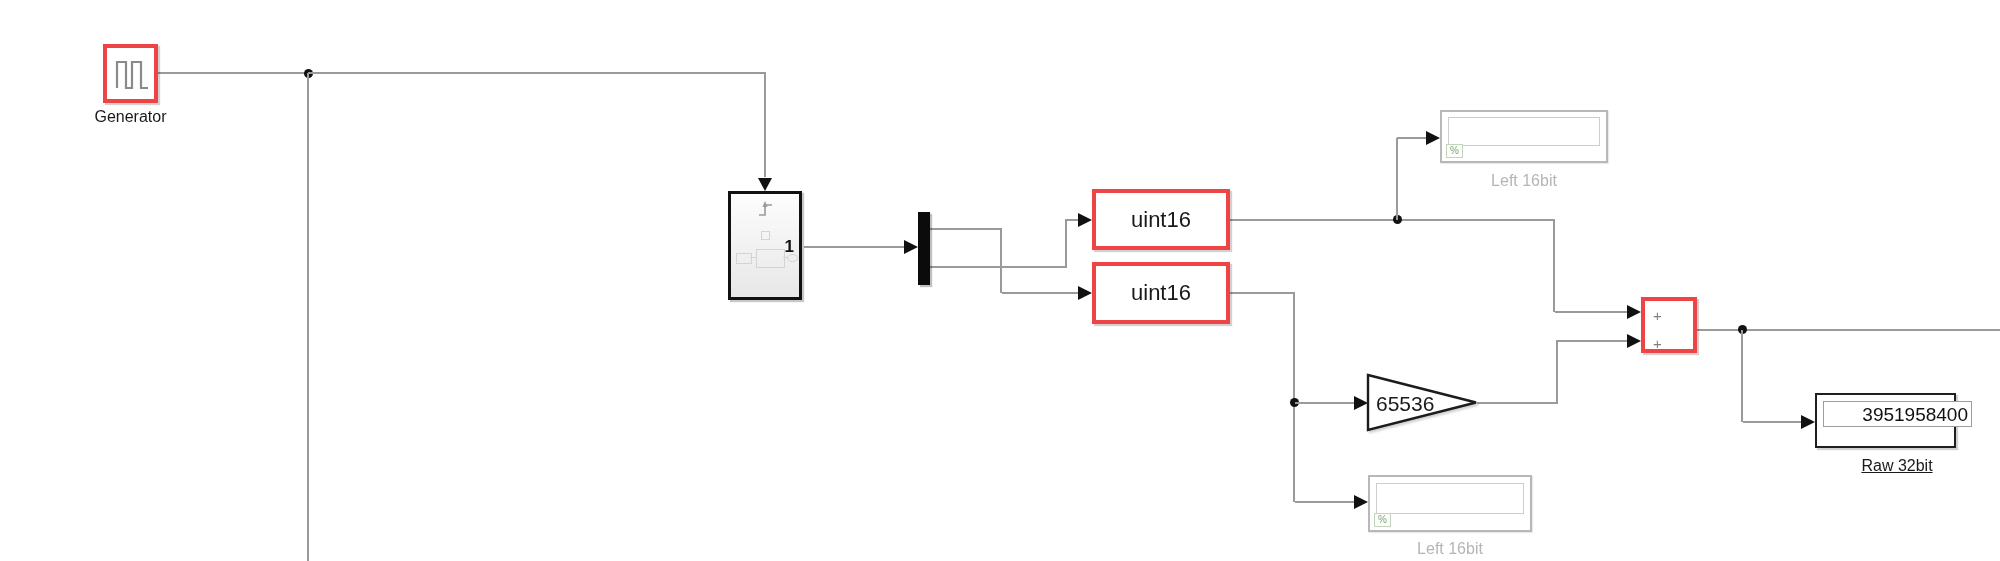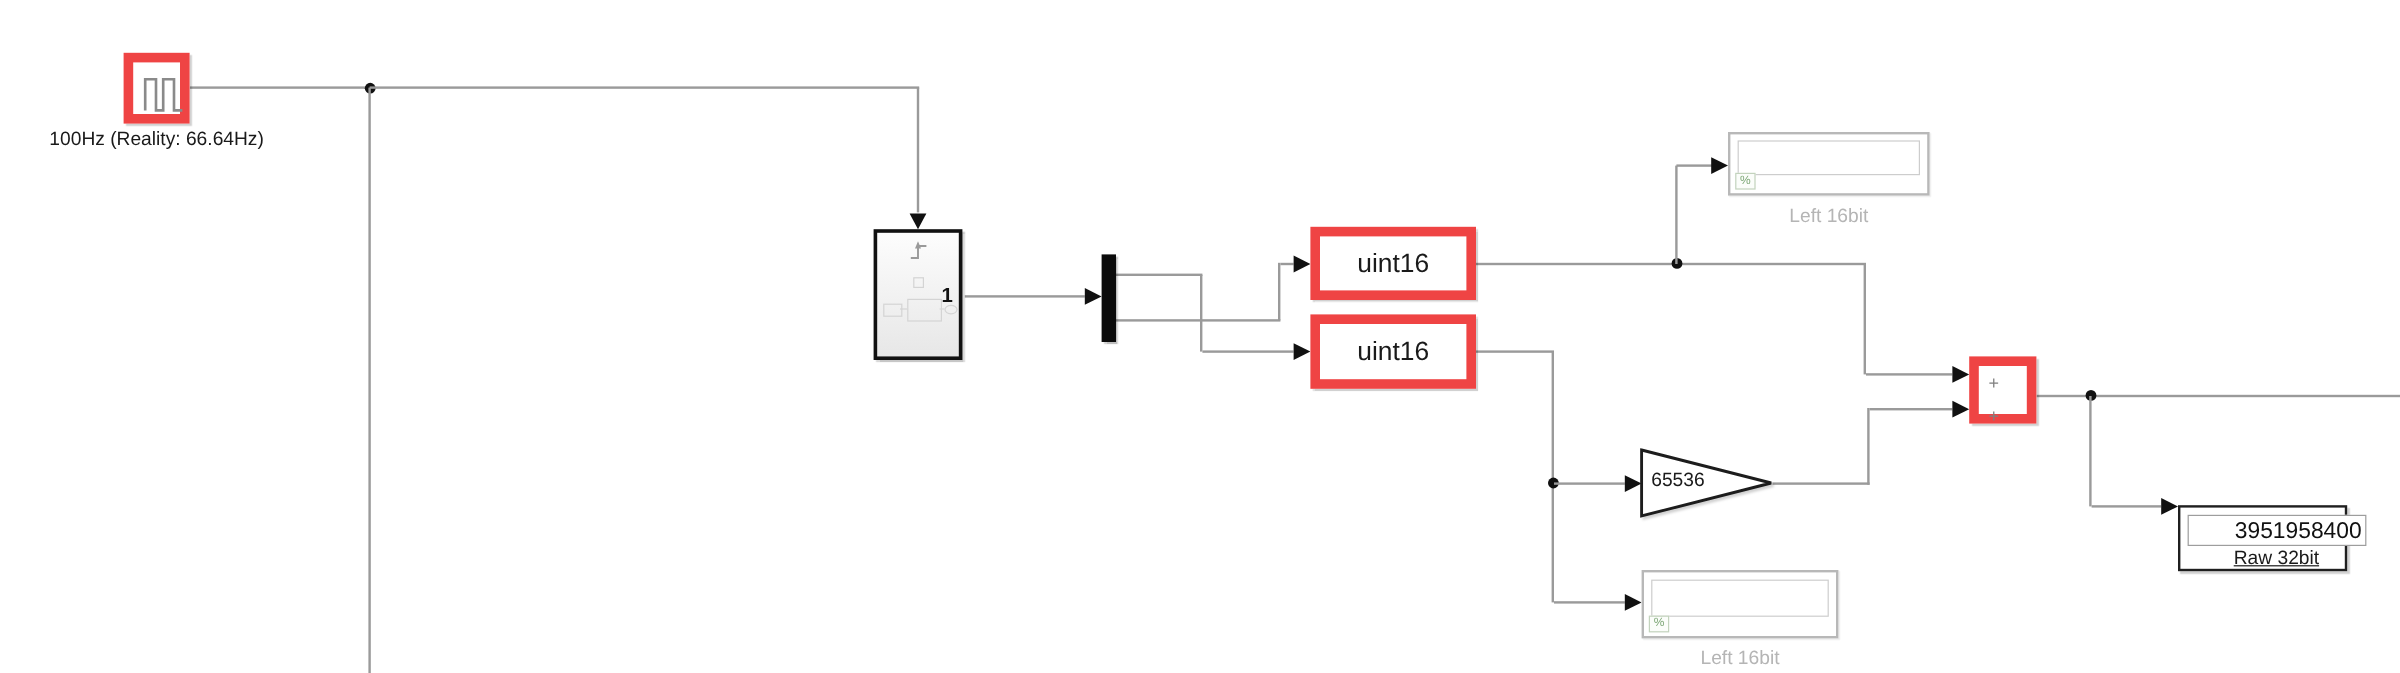--- a/index.html
+++ b/index.html
@@ -7,21 +7,21 @@
           font-family:"Liberation Sans",sans-serif;color:#1a1a1a;}
   
   .wh{position:absolute;height:2px;background:#9a9a9a;}
   .wv{position:absolute;width:2px;background:#9a9a9a;}
   .dot{position:absolute;width:9px;height:9px;border-radius:50%;background:#111;}
   .arr-r{position:absolute;width:0;height:0;border-top:7px solid transparent;
          border-bottom:7px solid transparent;border-left:14px solid #111;}
   .arr-d{position:absolute;width:0;height:0;border-left:7px solid transparent;
          border-right:7px solid transparent;border-top:13px solid #111;}
   
-  .blk{position:absolute;background:#fff;border:8px solid #ef4444;
+  .blk{position:absolute;background:#fff;border:4px solid #ef4444;
        box-shadow:2px 2px 1px rgba(0,0,0,0.18);box-sizing:border-box;}
   .blk-label{position:absolute;text-align:center;font-size:16px;line-height:20px;}
   .gray{color:#b5b5b5;}
   
   .subsys{position:absolute;border:3px solid #111;box-sizing:border-box;
           background:linear-gradient(#fdfdfd,#e7e7e7);box-shadow:2px 2px 1px rgba(0,0,0,0.22);}
   .thumb{position:absolute;border:1px solid #d4d4d4;background:transparent;}
   .thumb-line{position:absolute;height:1px;background:#d4d4d4;}
   .port-num{position:absolute;font-size:17px;font-weight:600;color:#111;}
   
@@ -36,21 +36,21 @@
   .disp.on  .disp-inner{border:1px solid #9d9d9d;}
   .disp.off .disp-inner{border:1px solid #cdcdcd;}
   .disp-value{font-size:19px;text-align:right;padding-right:3px;color:#111;overflow:hidden;}
   .pct{position:absolute;left:4px;bottom:3px;width:17px;height:14px;box-sizing:border-box;
        border:1px solid #c3d3bd;background:#fbfdfa;color:#7fa878;font-size:10px;
        line-height:12px;text-align:center;}
   
   .plus{position:absolute;left:8px;color:#808080;font-size:15px;line-height:15px;}
   
   .gain-wrap{position:absolute;}
-  .gain-text{position:absolute;font-size:16px;color:#1a1a1a;}
+  .gain-text{position:absolute;font-size:21px;color:#1a1a1a;}
 </style>
 </head>
 <body>
 
 <div class="canvas">
 
   <div class="wh" style="left:158px;top:72px;width:150px;"></div>
   <div class="dot" style="left:304px;top:69px;"></div>
   <div class="wv" style="left:307px;top:73px;height:488px;"></div>
   <div class="wh" style="left:308px;top:72px;width:458px;"></div>
@@ -97,21 +97,21 @@
   <div class="wv" style="left:1741px;top:330px;height:92px;"></div>
   <div class="wh" style="left:1743px;top:421px;width:58px;"></div>
   <div class="arr-r" style="left:1801px;top:415px;"></div>
 
   <div class="blk" style="left:103px;top:44px;width:55px;height:59px;">
     <svg width="47" height="51" viewBox="0 0 47 51" style="position:absolute;left:2px;top:2px;">
       <polyline points="8,38 8,12 17,12 17,38 23,38 23,12 32,12 32,38 39,38" fill="none" stroke="#8a8a8a" stroke-width="2.2"></polyline>
     </svg>
   </div>
   <div class="blk-label" style="left:0px;top:107px;width:261px;">
-    <span style="display:block;">100Hz (Reality: 66.64Hz)</span>
+    <span style="display:block;">Generator</span>
   </div>
 
   <div class="subsys" style="left:728px;top:191px;width:74px;height:109px;">
     <svg width="22" height="22" viewBox="0 0 22 22" style="position:absolute;left:25px;top:4px;">
       <polyline points="3,17 9,17 9,7 16,7" fill="none" stroke="#9a9a9a" stroke-width="1.6"></polyline>
       <polygon points="9,3 6.5,9 11.5,9" fill="#9a9a9a"></polygon>
     </svg>
     <div class="thumb" style="left:30px;top:37px;width:7px;height:7px;"></div>
     <div class="thumb" style="left:5px;top:59px;width:14px;height:9px;"></div>
     <div class="thumb-line" style="left:19px;top:63px;width:6px;"></div>
@@ -147,18 +147,18 @@
     <div class="pct">%</div>
   </div>
   <div class="blk-label gray" style="left:1424px;top:171px;width:200px;">Left 16bit</div>
 
   <div class="disp off" style="left:1368px;top:475px;width:164px;height:57px;">
     <div class="disp-inner" style="left:6px;top:6px;width:148px;height:31px;"></div>
     <div class="pct">%</div>
   </div>
   <div class="blk-label gray" style="left:1350px;top:539px;width:200px;text-align:center;">Left 16bit</div>
 
-  <div class="disp on" style="left:1815px;top:393px;width:141px;height:55px;margin-top:28px;">
+  <div class="disp on" style="left:1815px;top:393px;width:141px;height:55px;">
     <div class="disp-inner disp-value" style="left:6px;top:6px;width:149px;height:26px;line-height:26px;">3951958400</div>
   </div>
   <div class="blk-label" style="left:1797px;top:456px;width:200px;text-decoration:underline;">Raw 32bit</div>
 
 </div>
 
 </body></html>

